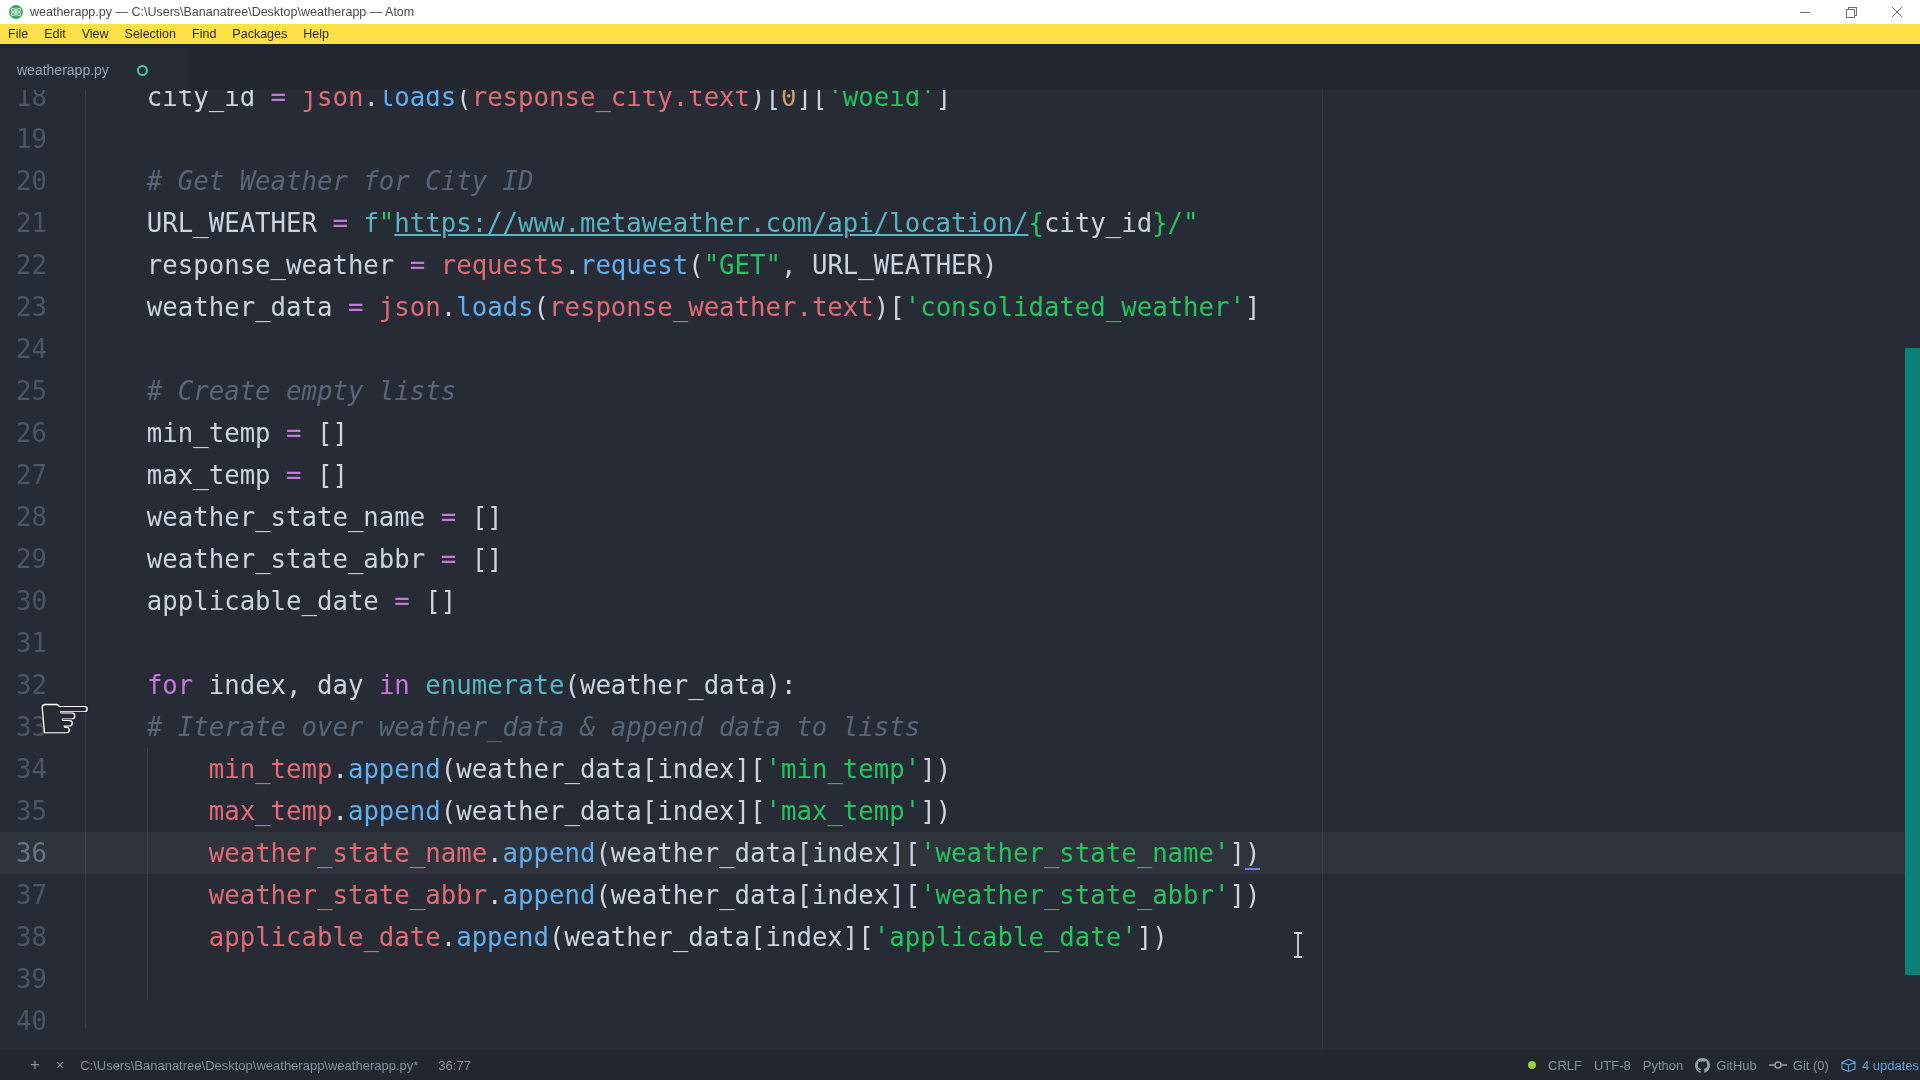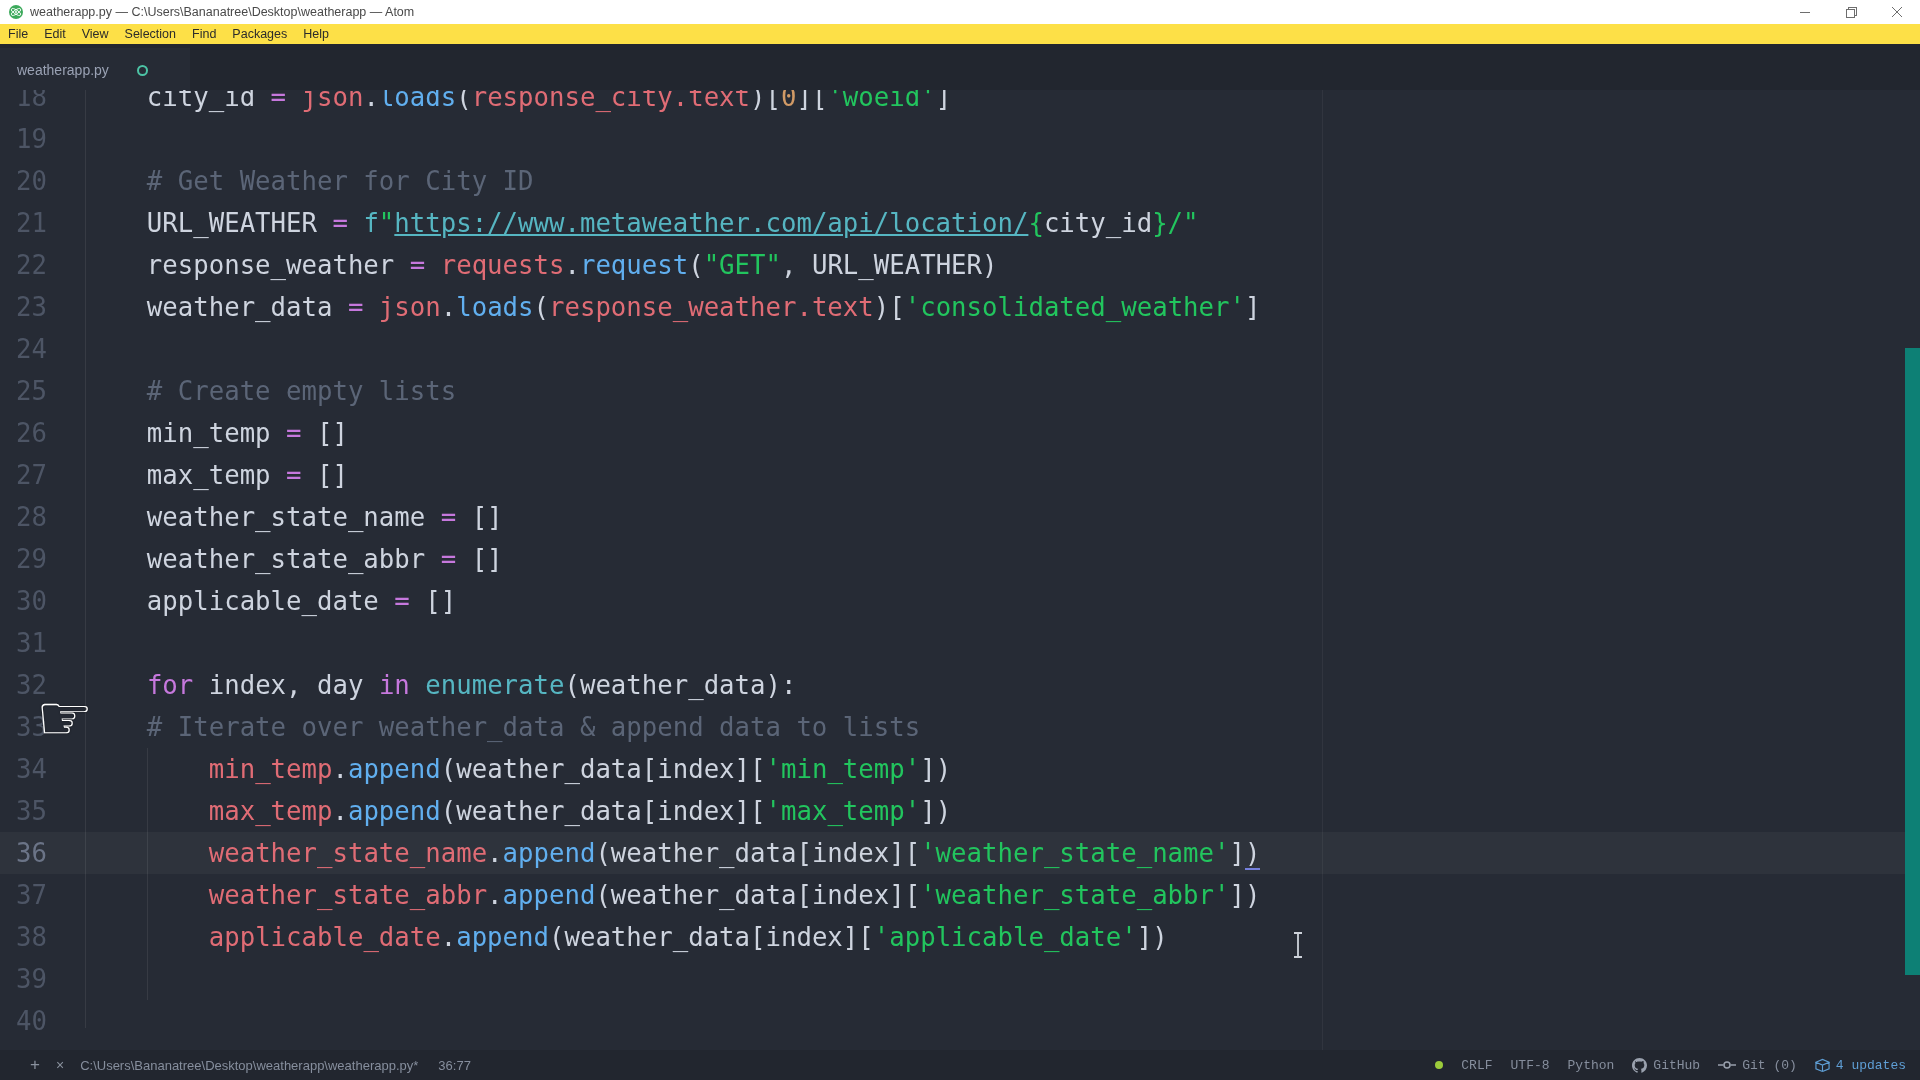--- a/index.html
+++ b/index.html
@@ -33,21 +33,21 @@
   .gutter .ln{height:42px;}
   .gutter .ln.active{color:#6b7487;}
   .code{position:absolute;top:-14px;left:85px;}
   .cl{height:42px;white-space:pre;}
   .fg{color:#ced4df;}
   .kw{color:#c678dd;}
   .obj{color:#e06c75;text-align:center;}
   .fn{color:#61afef;}
   .str{color:#22c55e;}
   .num{color:#d19a66;}
-  .cmt{color:#5b6577;}
+  .cmt{color:#5b6577;font-style:italic;}
   .builtin{color:#56b6c2;}
   .fstr{color:#56b6c2;}
   .link{color:#56b6c2;text-decoration:underline;}
   .bm{border-bottom:2px solid #7580dd;}
   .guide{position:absolute;width:1px;background:rgba(255,255,255,0.08);}
   .guide1{left:85px;top:0;height:938px;}
   .guide2{left:147px;top:658px;height:252px;}
   .wrap-guide{position:absolute;left:1322px;top:0;height:960px;width:1px;background:rgba(255,255,255,0.05);}
   .active-line{position:absolute;left:0;right:0;top:742px;height:42px;background:rgba(255,255,255,0.04);}
   .scroll-teal{position:absolute;right:0;top:258px;width:15px;height:627px;background:#0d8075;}
@@ -55,21 +55,21 @@
         font-family:"DejaVu Sans",sans-serif;text-shadow:0 0 2px rgba(0,0,0,.6);}
   .ibeam{position:absolute;left:1292px;top:838px;}
 
   
   .statusbar{position:absolute;left:0;right:0;bottom:0;height:30px;background:#22262f;
              display:flex;align-items:center;font-size:13px;color:#868e9d;}
   .sb-left{display:flex;align-items:center;margin-left:30px;gap:16px;}
   .sb-plus{font-size:17px;color:#8a919e;}
   .sb-x{font-size:14px;color:#8a919e;}
   .sb-pos{margin-left:4px;}
-  .sb-right{margin-left:auto;margin-right:14px;display:flex;align-items:center;gap:18px;font-family:Liberation Mono, monospace;}
+  .sb-right{margin-left:auto;margin-right:1px;display:flex;align-items:center;gap:12px;}
   .sb-item{display:flex;align-items:center;gap:6px;}
   .sb-item.blue{color:#5f9fd6;}
   .green-dot{width:8px;height:8px;border-radius:50%;background:#9ccb3b;}
 </style>
 </head>
 <body>
 
 <div class="app">
 
   <div class="titlebar">

